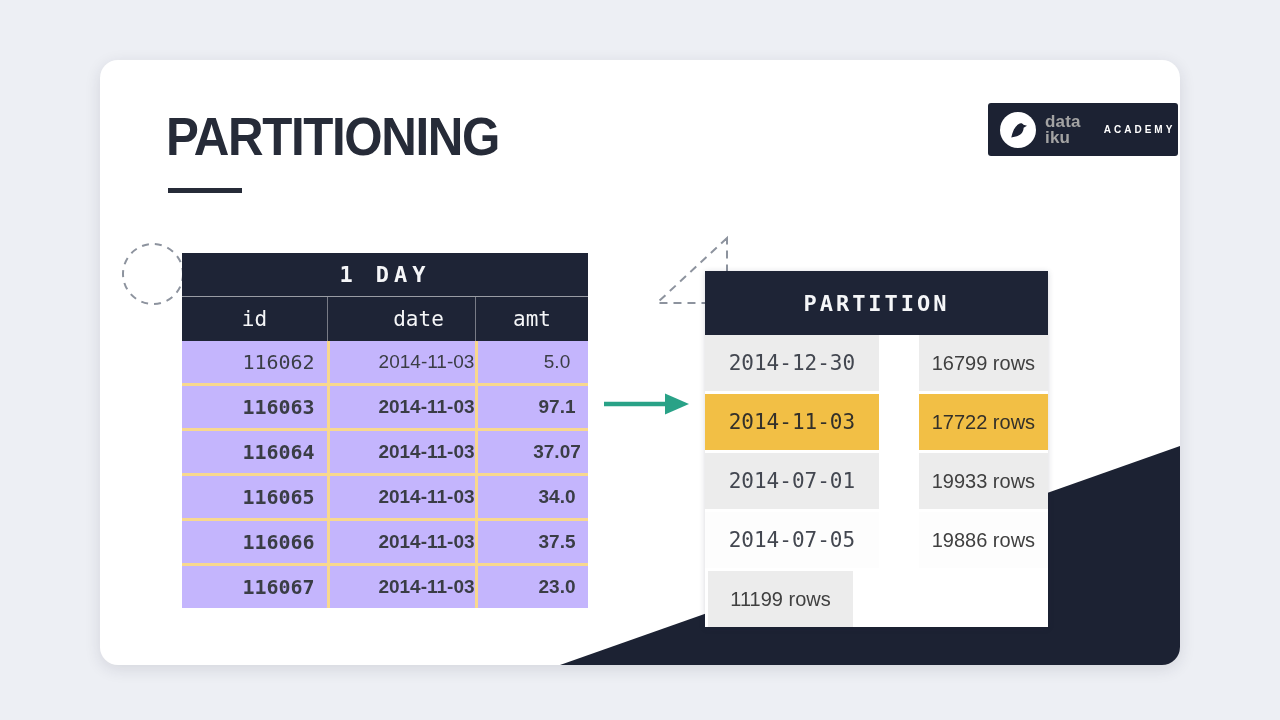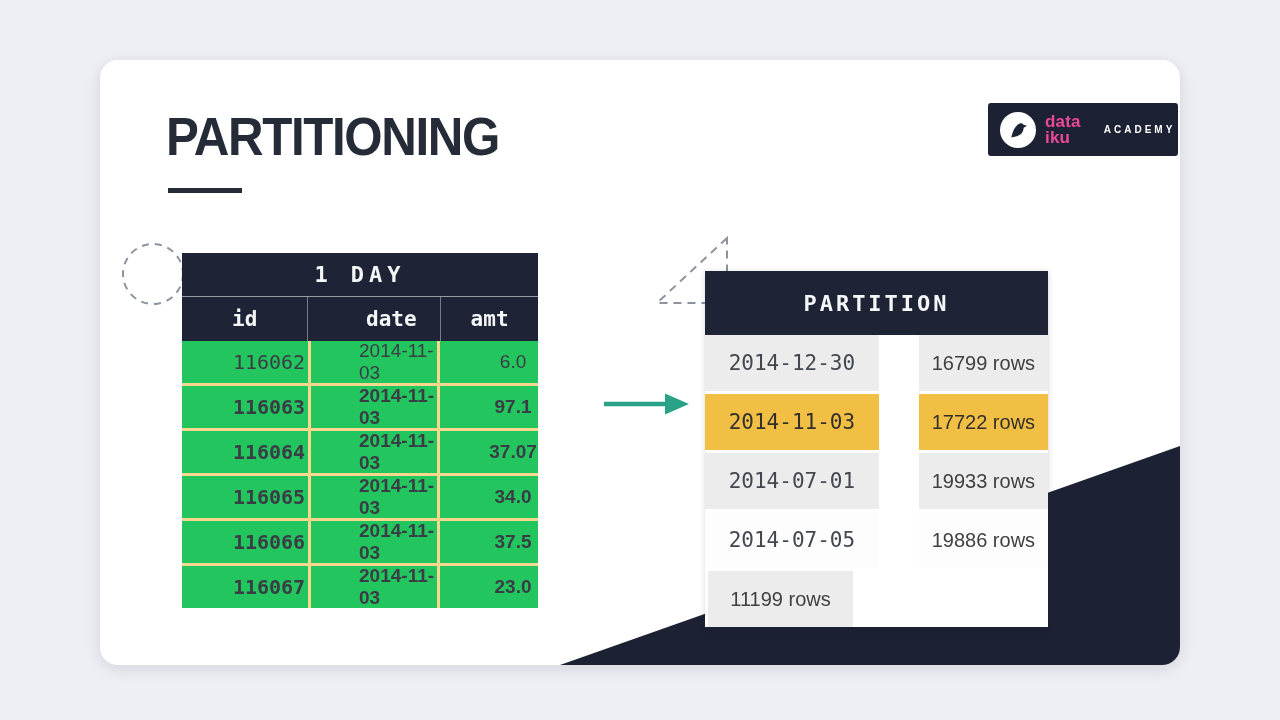--- a/index.html
+++ b/index.html
@@ -43,21 +43,21 @@
     padding: 0 12px; box-sizing: border-box;
   }
   .logo-circle {
     width: 36px; height: 36px; border-radius: 50%;
     background: #ffffff;
     display: flex; align-items: center; justify-content: center;
     flex: 0 0 auto;
   }
   .logo-brand {
     margin-left: 9px;
-    color: #ec4899; font-weight: 700;
+    color: #a3a3a3; font-weight: 700;
     font-size: 17px; line-height: 0.92;
     letter-spacing: 0.2px;
   }
   .logo-divider {
     width: 1px; height: 26px;
     background: rgba(255,255,255,0.55);
     margin: 0 11px 0 12px;
   }
   .logo-suffix {
     color: #ffffff; font-size: 10px; font-weight: 700;
@@ -69,44 +69,44 @@
   .wedge {
     position: absolute; left: 460px; top: 386px;
     width: 620px; height: 219px;
     background: #1c2233;
     clip-path: polygon(0% 100%, 100% 0%, 100% 100%);
   }
   .arrow-svg { position: absolute; left: 501px; top: 330px; }
   
   .day-table {
     position: absolute; left: 82px; top: 193px;
-    width: 356px;
+    width: 406px;
   }
   .day-title {
     height: 43px; background: #1e2436;
     color: #f5f6f8; font-family: "DejaVu Sans Mono", monospace;
     font-weight: 700; font-size: 22px; letter-spacing: 5px;
     display: flex; align-items: center; justify-content: center;
     border-bottom: 1px solid rgba(255,255,255,0.55);
   }
   .day-cols { display: flex; background: #1e2436; height: 44px; }
   .day-col {
     color: #f5f6f8; font-family: "DejaVu Sans Mono", monospace;
-    font-weight: 700; font-size: 21px;
+    font-weight: 400; font-size: 21px;
     display: flex; align-items: center; justify-content: center;
     box-sizing: border-box;
   }
   .day-col.c1 { width: 145px; }
   .day-col.c2 { width: 148px; border-left: 1px solid rgba(255,255,255,0.4); padding-left: 34px; }
   .day-col.c3 { width: 113px; border-left: 1px solid rgba(255,255,255,0.4); }
   .day-row { display: flex; height: 42px; }
   .day-row + .day-row { margin-top: 3px; font-weight: bold; }
   .day-body { background: #f8d88e; padding-top: 0; }
   .day-cell {
-    background: #22c55e;
+    background: #c4b5fd;
     display: flex; align-items: center; justify-content: center;
     box-sizing: border-box;
     color: #3a3d45; font-size: 19px; padding-left: 48px;
   }
   .day-cell.c1 { width: 145px; font-family: "DejaVu Sans Mono", monospace; font-size: 20px; }
   .day-cell.c2 { width: 148px; border-left: 3px solid #f8d88e; }
   .day-cell.c3 { width: 113px; border-left: 3px solid #f8d88e; }
   
   .partition-table {
     position: absolute; left: 605px; top: 211px;
@@ -175,21 +175,21 @@
     <div class="day-title">1 DAY</div>
     <div class="day-cols">
       <div class="day-col c1">id</div>
       <div class="day-col c2">date</div>
       <div class="day-col c3">amt</div>
     </div>
     <div class="day-body">
       <div class="day-row">
         <div class="day-cell c1">116062</div>
         <div class="day-cell c2">2014-11-03</div>
-        <div class="day-cell c3">6.0</div>
+        <div class="day-cell c3">5.0</div>
       </div>
       <div class="day-row">
         <div class="day-cell c1">116063</div>
         <div class="day-cell c2">2014-11-03</div>
         <div class="day-cell c3">97.1</div>
       </div>
       <div class="day-row">
         <div class="day-cell c1">116064</div>
         <div class="day-cell c2">2014-11-03</div>
         <div class="day-cell c3">37.07</div>

